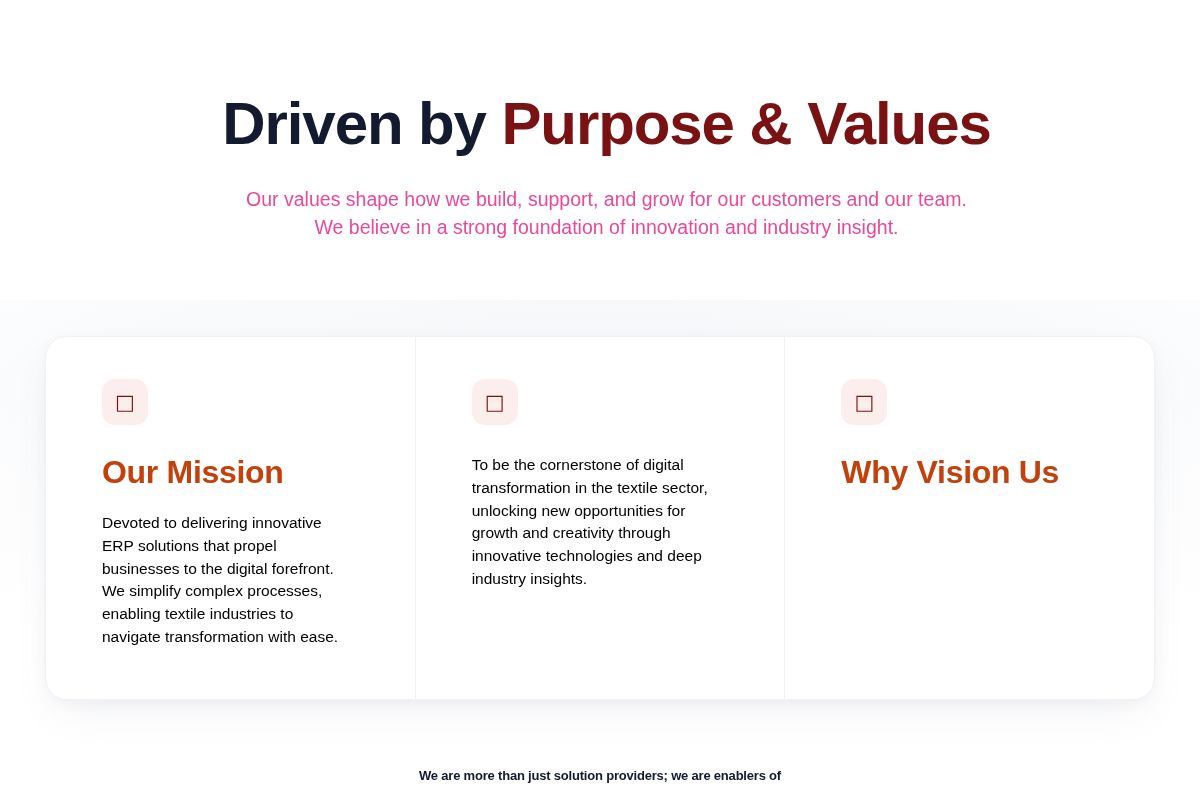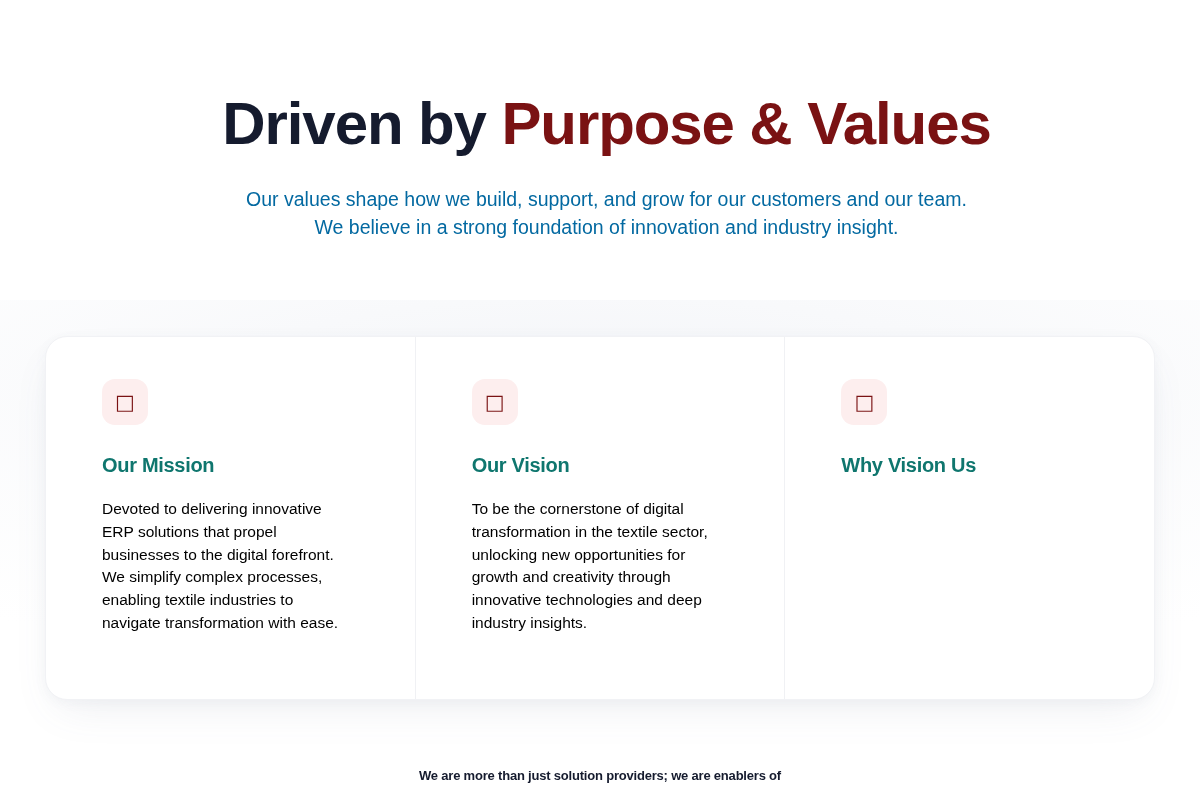--- a/index.html
+++ b/index.html
@@ -45,21 +45,21 @@
     letter-spacing:-1.1px;
     color:#151b2e;
   }
   .page-title .accent { color:#7a1213; }
 
   .page-subtitle {
     margin:29px auto 0;
     max-width:752px;
     font-size:19.5px;
     line-height:28px;
-    color:#0369a1;
+    color:#ec4899;
     font-weight:400;
   }
 
   
   .values-card {
     position:absolute;
     left:45px;
     top:336px;
     width:1110px;
     height:364px;
@@ -91,24 +91,24 @@
     margin-bottom:29px;
   }
   .icon-glyph {
     font-size:21px;
     line-height:1;
     color:#7a1213;
     font-family:"DejaVu Sans", sans-serif;
   }
 
   .value-title {
-    font-size:20px;
+    font-size:32px;
     font-weight:700;
     letter-spacing:-0.3px;
-    color:#0f766e;
+    color:#c2410c;
     margin-bottom:21px;
   }
 
   .value-body {
     font-size:15.5px;
     line-height:22.8px;
     color:#000000;
     max-width:252px;
   }
 
@@ -144,21 +144,20 @@
         <span class="icon-glyph">□</span>
       </div>
       <h2 class="value-title">Our Mission</h2>
       <p class="value-body">Devoted to delivering innovative ERP solutions that propel businesses to the digital forefront. We simplify complex processes, enabling textile industries to navigate transformation with ease.</p>
     </div>
 
     <div class="value-col">
       <div class="icon-tile">
         <span class="icon-glyph">□</span>
       </div>
-      <h2 class="value-title">Our Vision</h2>
       <p class="value-body">To be the cornerstone of digital transformation in the textile sector, unlocking new opportunities for growth and creativity through innovative technologies and deep industry insights.</p>
     </div>
 
     <div class="value-col">
       <div class="icon-tile">
         <span class="icon-glyph">□</span>
       </div>
       <h2 class="value-title">Why Vision Us</h2>
     </div>
 

